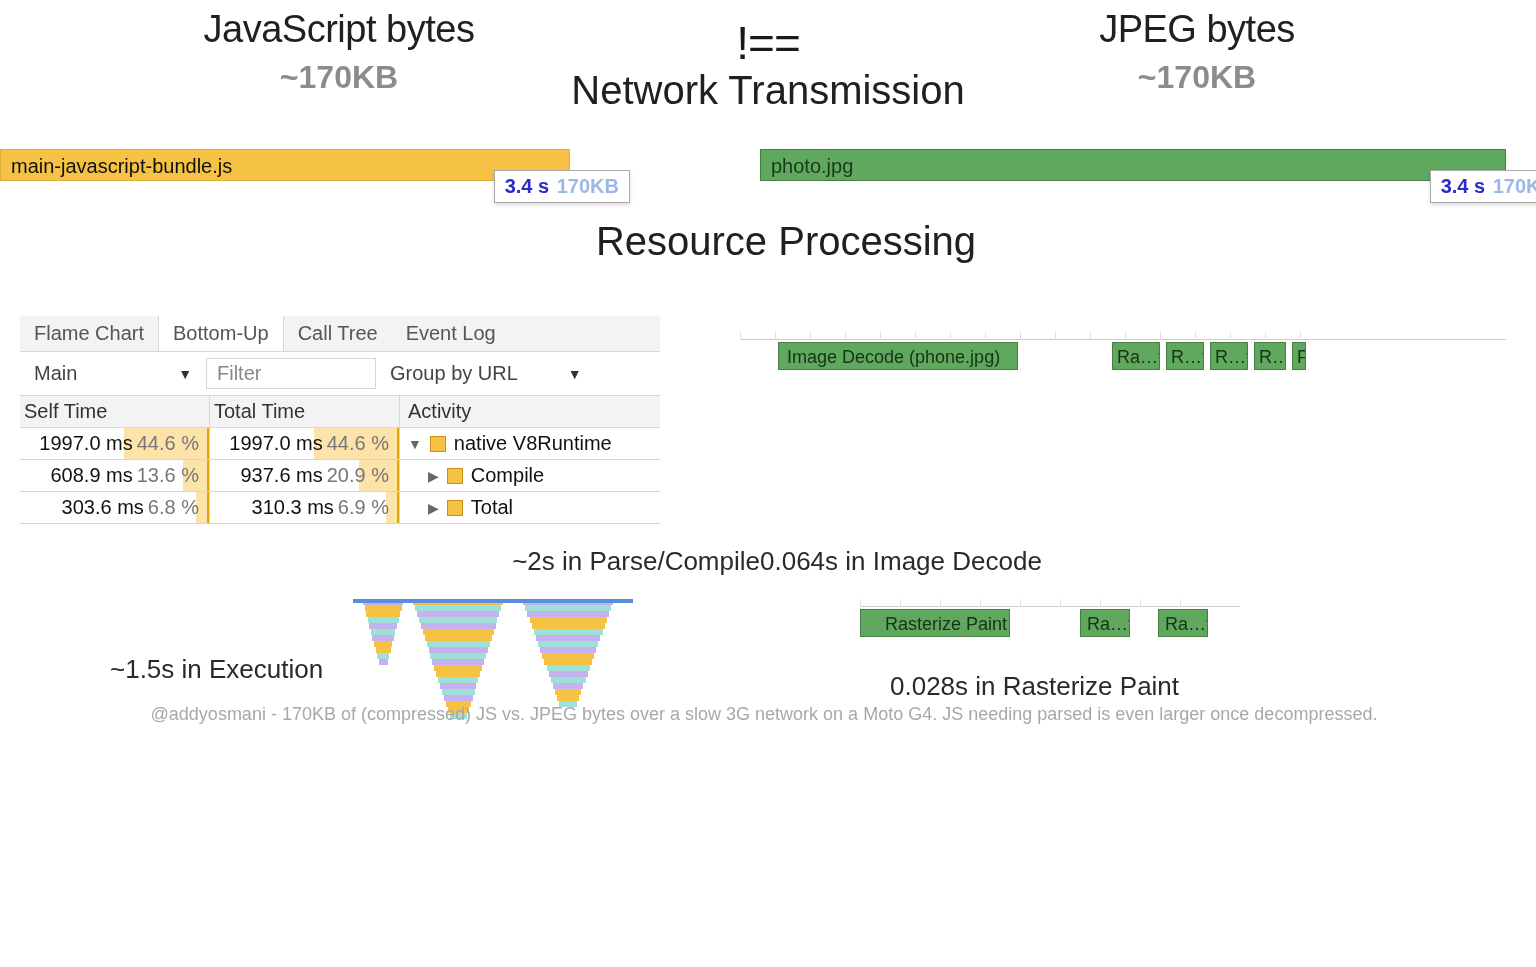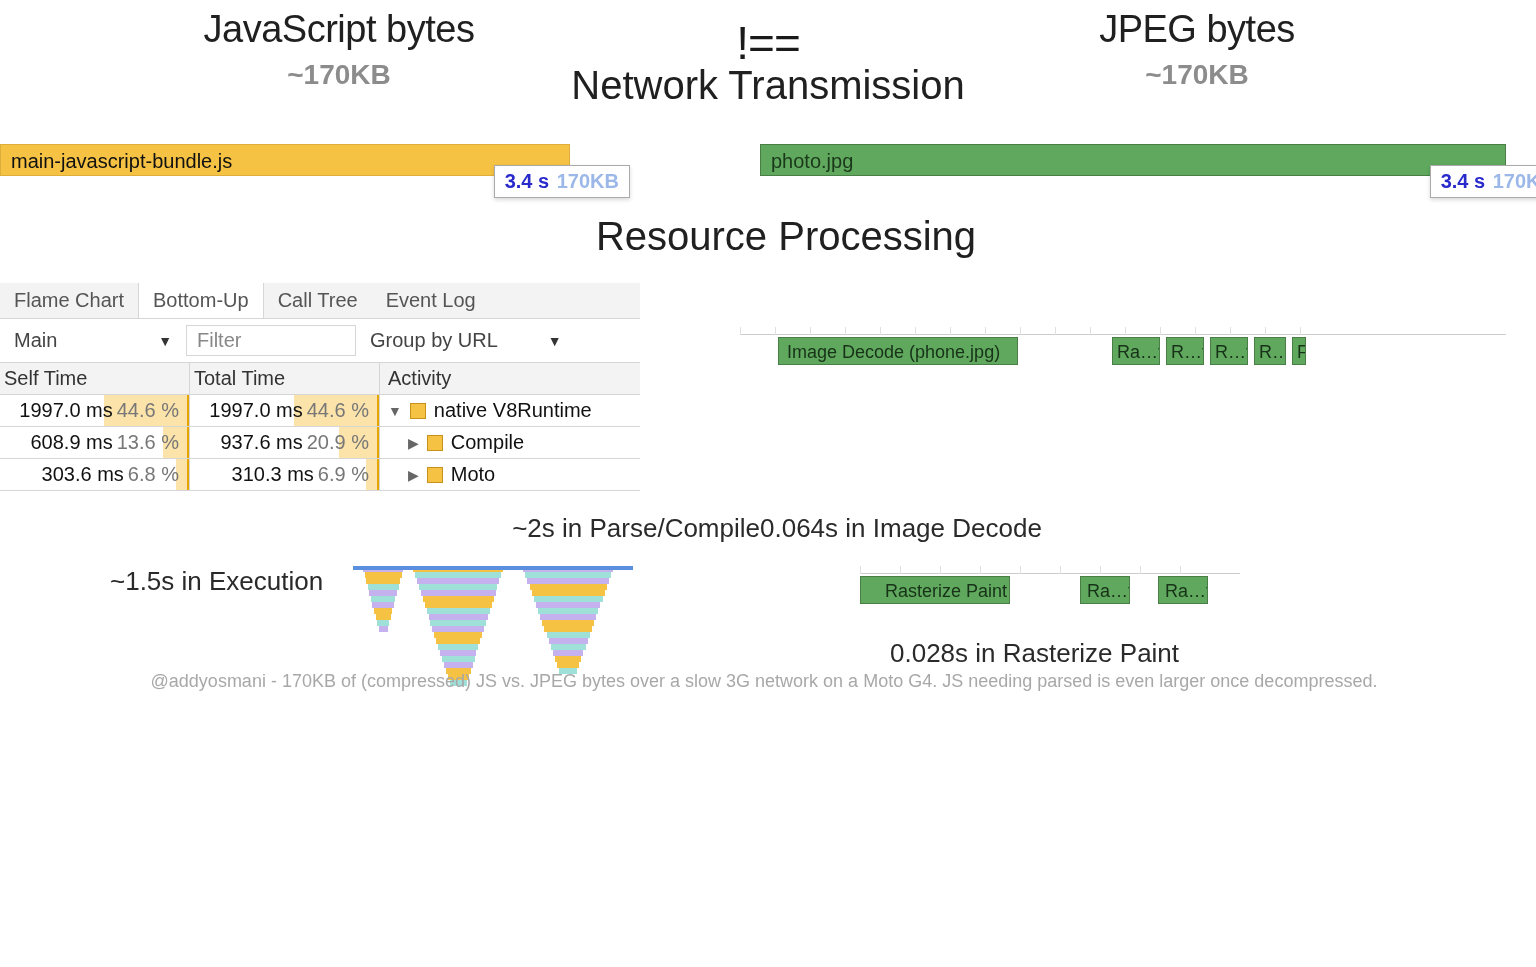--- a/index.html
+++ b/index.html
@@ -43,21 +43,21 @@
     margin: 0;
   }
   .neq {
     font-size: 46px;
     font-weight: 400;
     color: #1a1a1a;
     letter-spacing: -1px;
     padding-top: 8px;
   }
   .size-label {
-    font-size: 28px;
+    font-size: 32px;
     font-weight: 700;
     color: var(--grey-text);
     margin-top: 8px;
   }
   .section-heading {
     font-size: 40px;
     font-weight: 400;
     text-align: center;
     color: #202020;
     margin: 0;
@@ -103,20 +103,22 @@
   .badge .time { color: var(--blue); font-weight: 700; }
   .badge .size { color: var(--lightblue); font-weight: 700; padding-left: 2px; }
 
   
   .proc-row {
     display: flex;
     width: 100%;
   }
   .proc-left {
     flex: 0 0 740px;
+    padding-left: 20px;
+    margin-top: 28px;
   }
   .proc-right {
     flex: 1;
     padding-right: 30px;
     padding-top: 44px;
   }
 
   
   .dt-tabs {
     display: flex;
@@ -243,21 +245,21 @@
 
   
   .bottom-row {
     display: flex;
     width: 100%;
     align-items: flex-start;
   }
   .bottom-left {
     flex: 0 0 760px;
     display: flex;
-    align-items: flex-start;
+    align-items: center;
     gap: 30px;
     padding-left: 110px;
   }
   .bottom-right {
     flex: 1;
     padding-left: 100px;
     padding-right: 30px;
   }
   .exec-label {
     font-size: 26px;
@@ -398,21 +400,21 @@
               </span>
             </div>
           </div>
           <div class="dt-body-row">
             <div class="col-self"><span class="barfill" style="width:7%"></span><span style="position:relative;">303.6 ms<span class="pct">6.8 %</span></span></div>
             <div class="col-total"><span class="barfill" style="width:7%"></span><span style="position:relative;">310.3 ms<span class="pct">6.9 %</span></span></div>
             <div class="col-act">
               <span class="act-tree" style="padding-left:20px;">
                 <span class="tree-tri">▶</span>
                 <span class="tree-sq"></span>
-                <span>Moto</span>
+                <span>Total</span>
               </span>
             </div>
           </div>
         </div>
     </div>
   </div>
 
   <div class="proc-right">
     <div class="decode-panel">
       <div class="decode-ruler">

